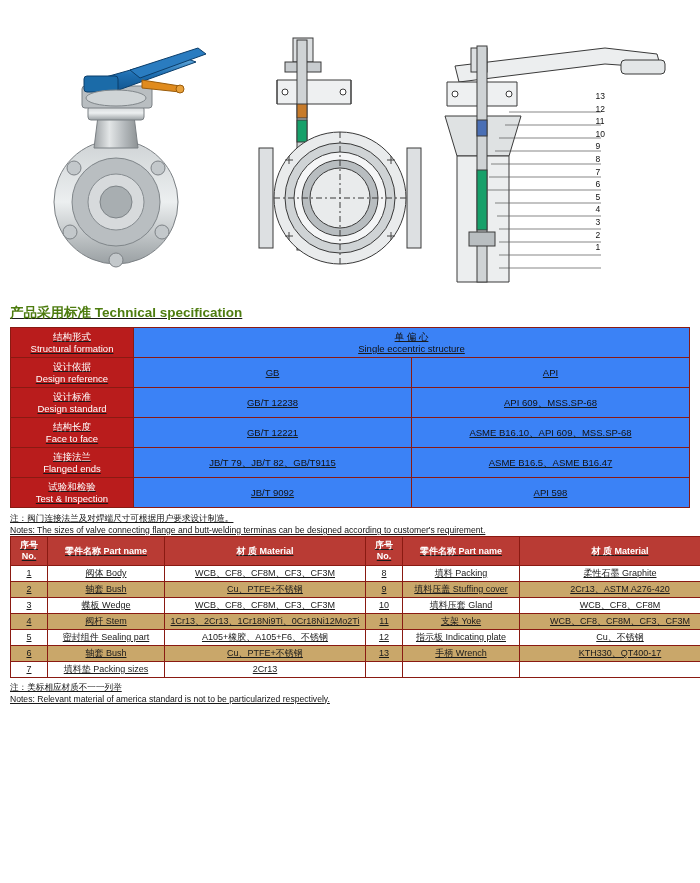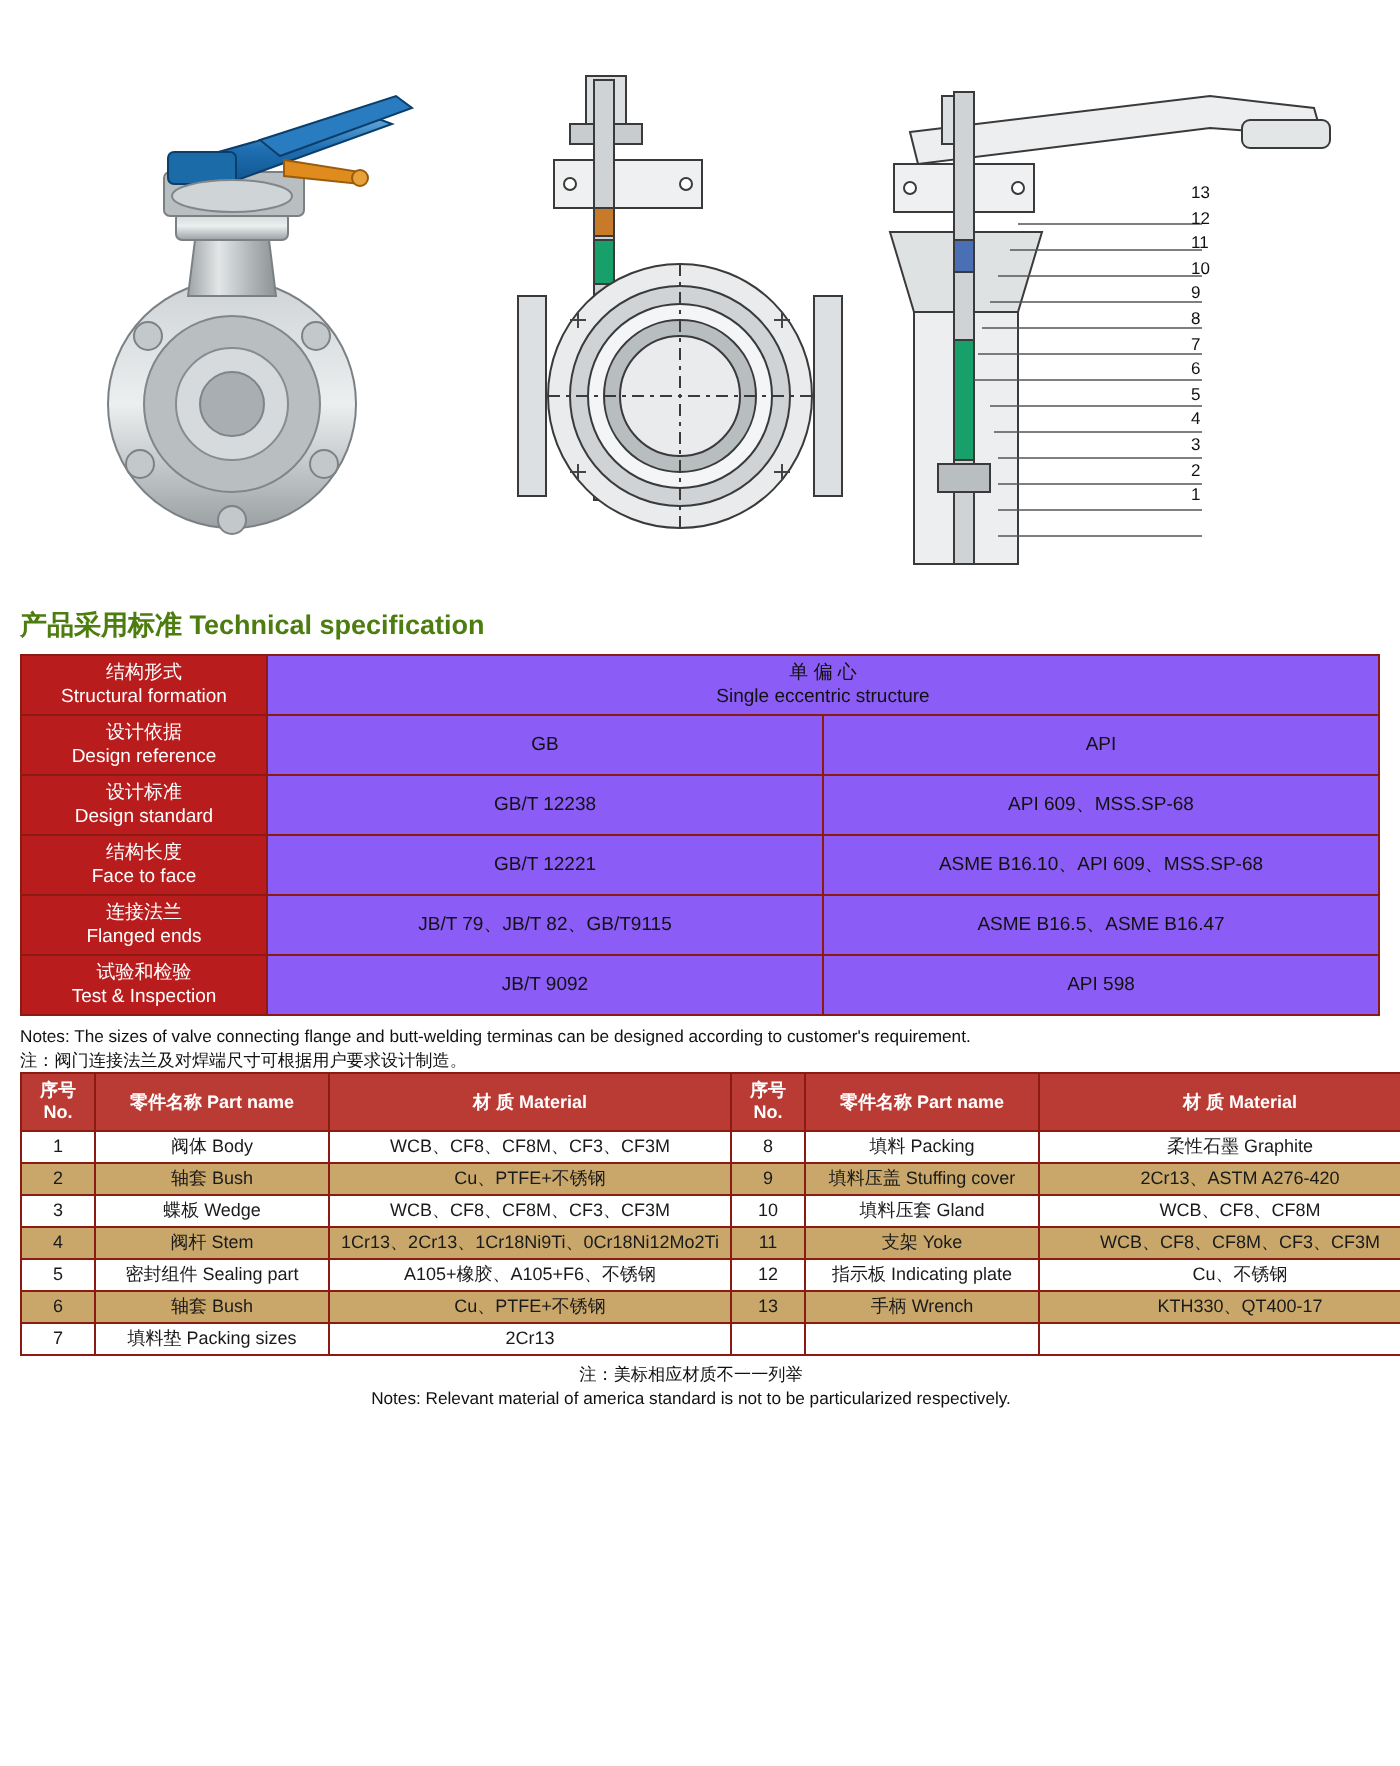--- a/index.html
+++ b/index.html
@@ -3,21 +3,21 @@
 <meta charset="utf-8">
 <style>
   html,body{margin:0;padding:0;}
   body{
     width:700px;height:883px;
     background:#ffffff;
     font-family:"Liberation Sans", sans-serif;
     color:#1a1a1a;
     overflow:hidden;
   }
-  .page{position:relative;width:666px;height:883px;}
+  .page{position:relative;width:666px;height:883px;text-decoration:underline;}
 
   
   .figures{position:relative;width:700px;height:300px;background:#ffffff;}
   .fig{position:absolute;}
 
   
   #fig1{left:30px;top:20px;width:210px;height:270px;}
   #fig2{left:255px;top:20px;width:170px;height:270px;}
   #fig3{left:425px;top:20px;width:265px;height:270px;}
 
@@ -42,21 +42,21 @@
     font-size:9.5px;
     text-align:center;
     vertical-align:middle;
     padding:3px 2px;
     line-height:11.5px;
   }
   .spec td.lbl{
     background:#b91c1c;color:#ffffff;width:118px;font-size:9.5px;
   }
   .spec td.val{
-    background:#8b5cf6;color:#111111;
+    background:#3b82f6;color:#111111;
   }
   .spec .cn{display:block;}
   .spec .en{display:block;}
 
   
   .notes{
     margin:4px 0 0 10px;font-size:8.6px;line-height:12px;color:#111;
   }
 
   
@@ -72,21 +72,21 @@
   }
   .parts thead th{
     background:#b93b34;color:#fff;font-weight:bold;padding:3px 2px;
   }
   .parts tbody tr.odd td{background:#ffffff;}
   .parts tbody tr.even td{background:#c9a76a;}
   .c-no{width:32px;}
   .c-name{width:112px;}
   .c-mat{width:196px;}
 
-  .bottom-notes{margin:4px 0 0 25px;font-size:8.6px;line-height:11.5px;color:#111;text-align:center;}
+  .bottom-notes{margin:4px 0 0 10px;font-size:8.6px;line-height:11.5px;color:#111;}
 
   
   svg{display:block;}
 </style>
 </head>
 <body>
 
 <div class="page">
 
   <div class="figures">
@@ -282,22 +282,22 @@
           <span class="cn">试验和检验</span>
           <span class="en">Test &amp; Inspection</span>
         </td>
         <td class="val">JB/T 9092</td>
         <td class="val">API 598</td>
       </tr>
     </tbody>
   </table>
 
   <div class="notes">
+    <div>注：阀门连接法兰及对焊端尺寸可根据用户要求设计制造。</div>
     <div>Notes: The sizes of valve connecting flange and butt-welding terminas can be designed according to customer's requirement.</div>
-    <div>注：阀门连接法兰及对焊端尺寸可根据用户要求设计制造。</div>
   </div>
 
 
   <table class="parts">
     <thead>
       <tr>
         <th class="c-no">
           <span class="cn">序号</span>
           <span class="en">No.</span>
         </th>

